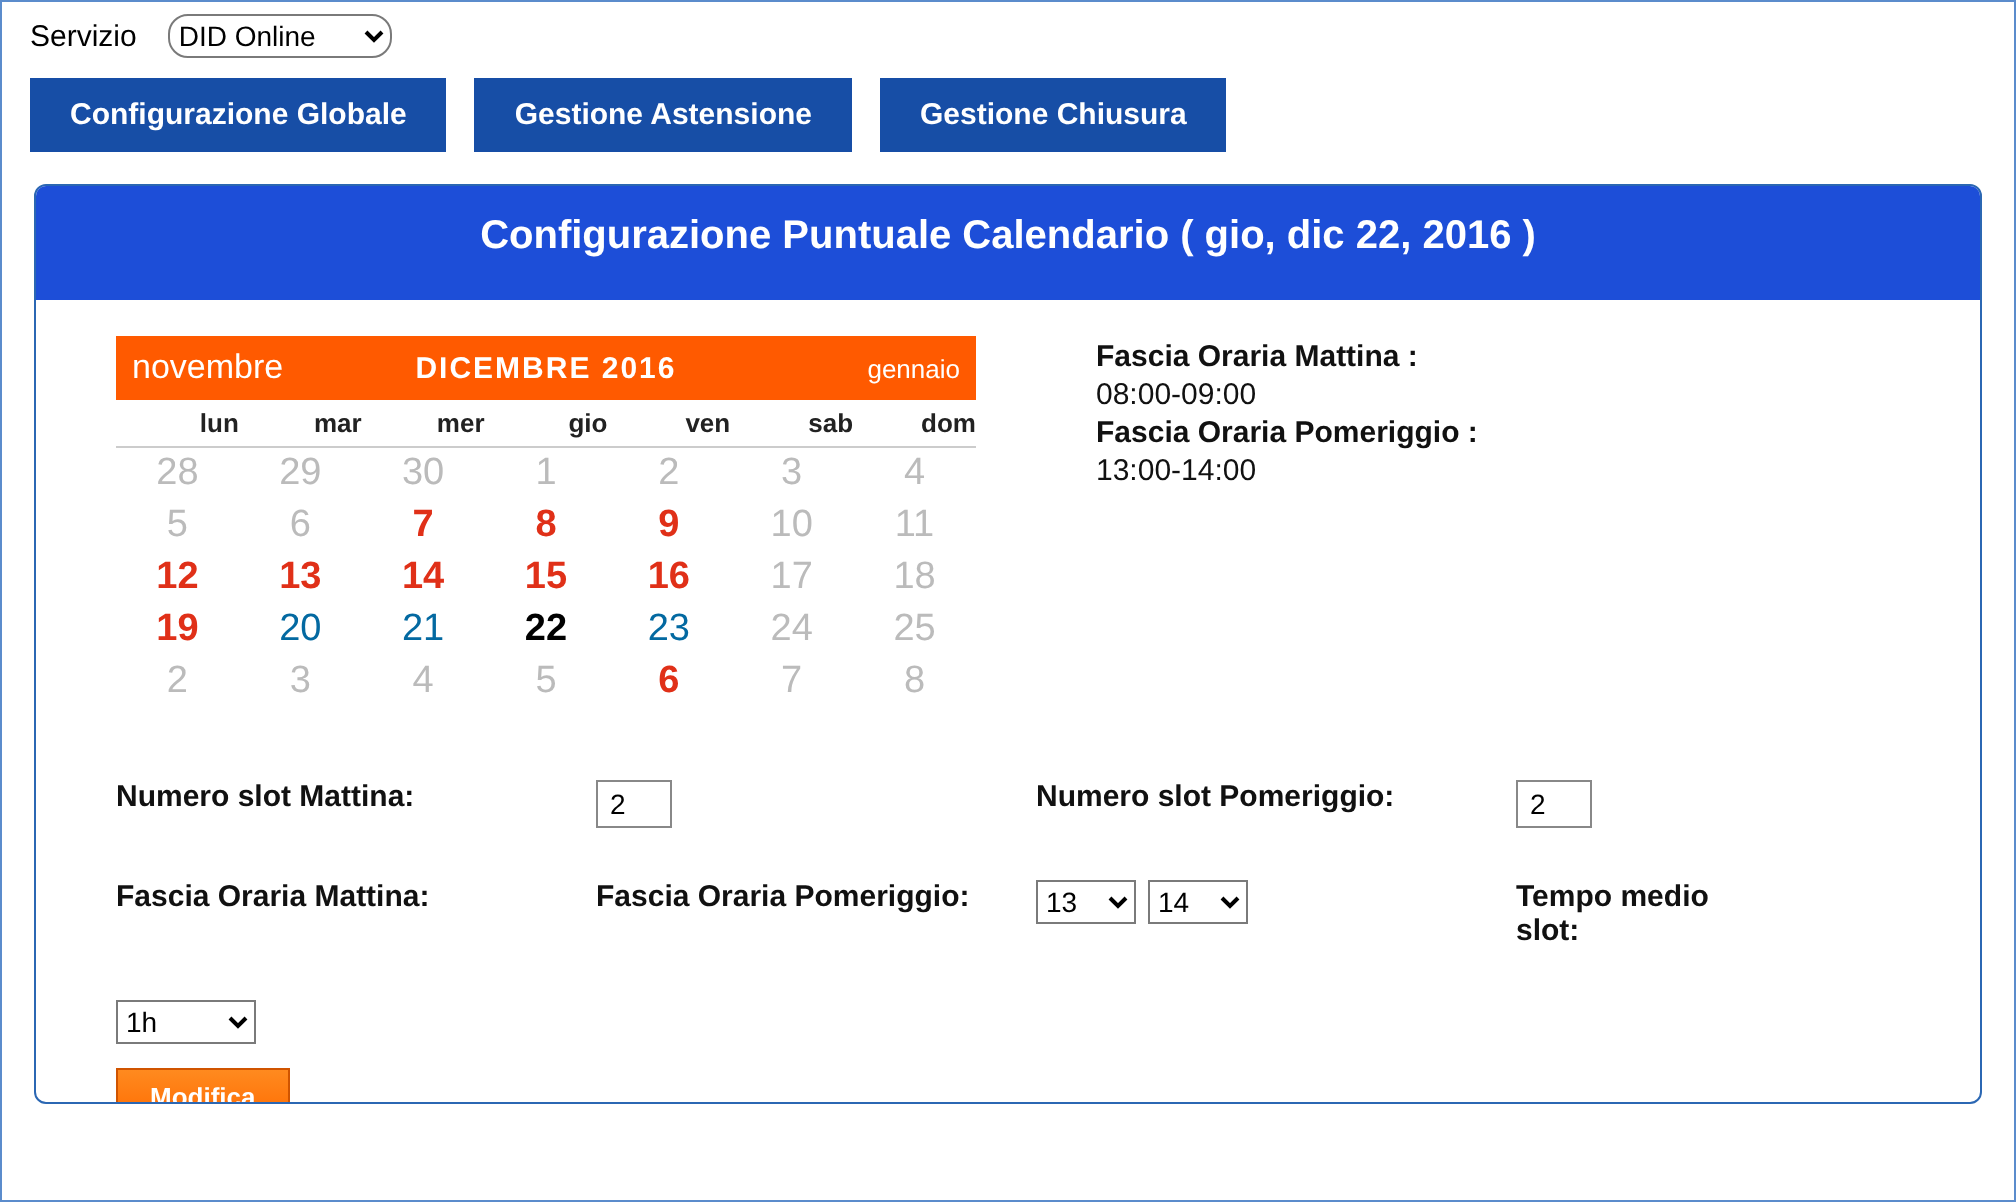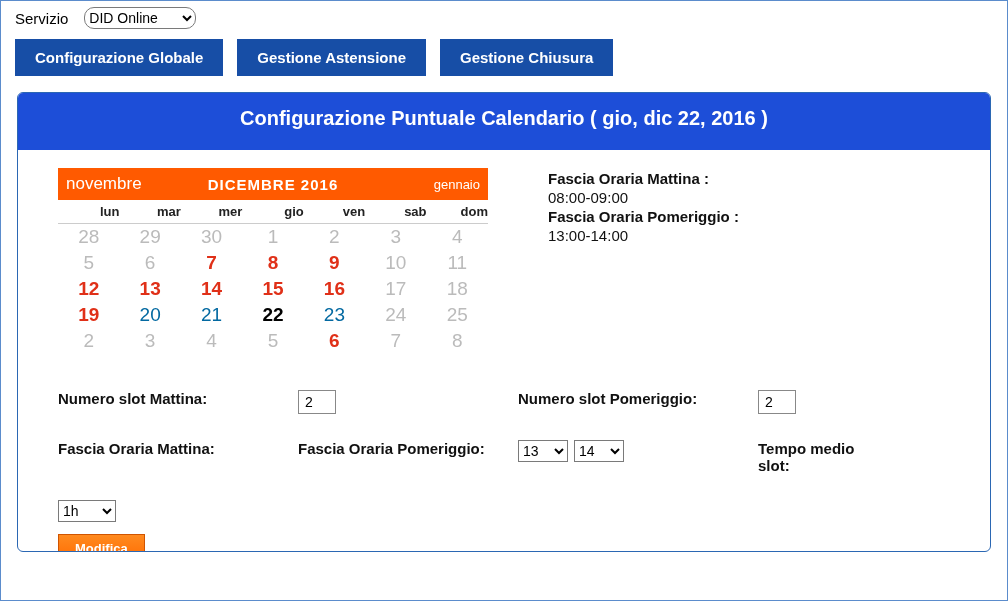--- a/index.html
+++ b/index.html
@@ -125,21 +125,21 @@
     font-size: 15px;
     font-weight: bold;
     color: #111;
   }
   .form-zone .label { font-weight: bold; }
   .numbox {
     width: 38px; height: 24px; border:1px solid #888; background:#fff;
     text-align: left; padding: 2px 6px; font-size: 14px; font-weight: normal;
   }
   .sel-sm { width: 50px; height: 22px; }
-  .sel-md { width: 58px; height: 22px; }
+  .sel-md { width: 70px; height: 22px; }
   .inline-selects { display:flex; gap:6px; align-items:center; }
 
   .modify-btn {
     background: linear-gradient(#ff8a1f,#ff6a00);
     border: 1px solid #d05400;
     color: #fff;
     font-weight: bold;
     font-size: 13px;
     padding: 6px 16px;
     cursor: pointer;

